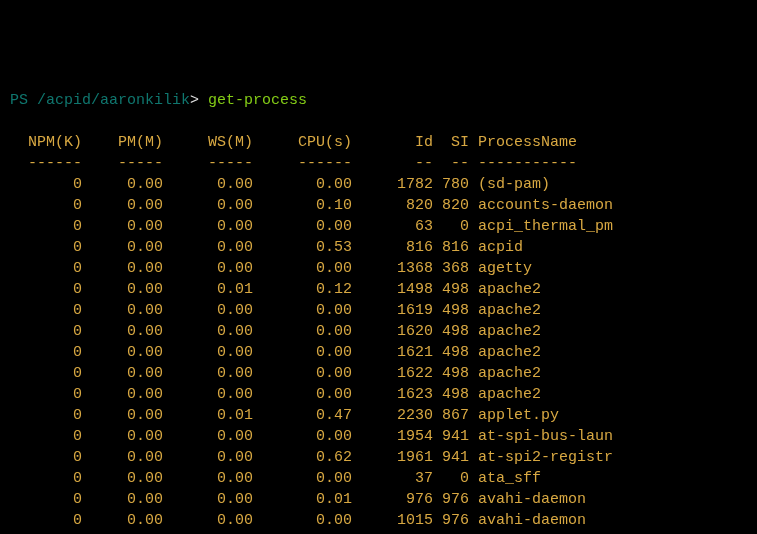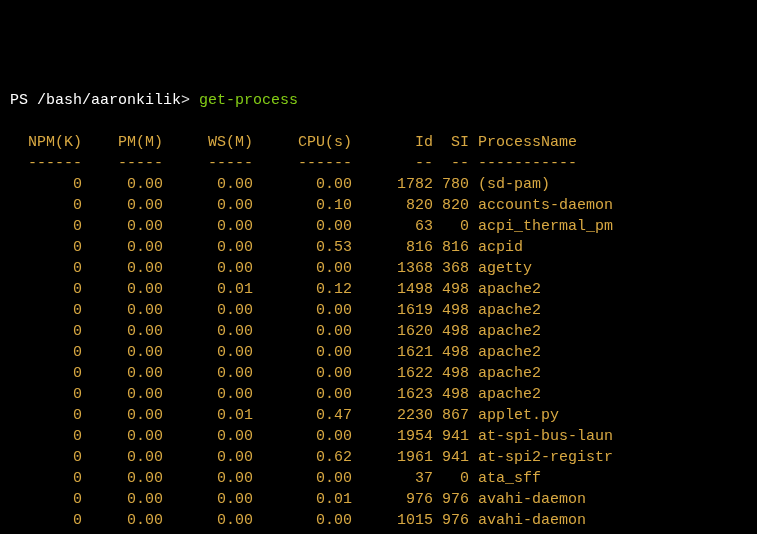--- a/index.html
+++ b/index.html
@@ -9,27 +9,27 @@
       font-family: "Courier New", monospace;
       font-size: 15px;
       line-height: 21px;
       padding: 6px 10px;
       width: 757px;
       height: 534px;
       overflow: hidden;
       white-space: pre;
     }
     .prompt-line { color: #e0e0e0; }
-    .prompt-ps { color: #ffffff; }
+    .prompt-ps { color: #0f766e; }
     .prompt-gt { color: #e0e0e0; }
     .command { color: #84cc16; }
     .header-row, .sep-row, .data-row { display: block; }
   </style>
 </head>
 <body>
 
 
 
-<div id="terminal"><div class="prompt-line"><span class="prompt-ps">PS </span><span class="prompt-ps">/bash/aaronkilik</span><span class="prompt-gt">&gt; </span><span class="command">get-process</span></div>
+<div id="terminal"><div class="prompt-line"><span class="prompt-ps">PS </span><span class="prompt-ps">/acpid/aaronkilik</span><span class="prompt-gt">&gt; </span><span class="command">get-process</span></div>
 <div class="header-row">  NPM(K)    PM(M)     WS(M)     CPU(s)       Id  SI ProcessName</div><div class="sep-row">  ------    -----     -----     ------       --  -- -----------</div><div class="data-row">       0     0.00      0.00       0.00     1782 780 (sd-pam)</div><div class="data-row">       0     0.00      0.00       0.10      820 820 accounts-daemon</div><div class="data-row">       0     0.00      0.00       0.00       63   0 acpi_thermal_pm</div><div class="data-row">       0     0.00      0.00       0.53      816 816 acpid</div><div class="data-row">       0     0.00      0.00       0.00     1368 368 agetty</div><div class="data-row">       0     0.00      0.01       0.12     1498 498 apache2</div><div class="data-row">       0     0.00      0.00       0.00     1619 498 apache2</div><div class="data-row">       0     0.00      0.00       0.00     1620 498 apache2</div><div class="data-row">       0     0.00      0.00       0.00     1621 498 apache2</div><div class="data-row">       0     0.00      0.00       0.00     1622 498 apache2</div><div class="data-row">       0     0.00      0.00       0.00     1623 498 apache2</div><div class="data-row">       0     0.00      0.01       0.47     2230 867 applet.py</div><div class="data-row">       0     0.00      0.00       0.00     1954 941 at-spi-bus-laun</div><div class="data-row">       0     0.00      0.00       0.62     1961 941 at-spi2-registr</div><div class="data-row">       0     0.00      0.00       0.00       37   0 ata_sff</div><div class="data-row">       0     0.00      0.00       0.01      976 976 avahi-daemon</div><div class="data-row">       0     0.00      0.00       0.00     1015 976 avahi-daemon</div><div class="data-row">       0     0.00      0.00       0.03     2844 844 bash</div></div>
 
 
 
 
 </body></html>

